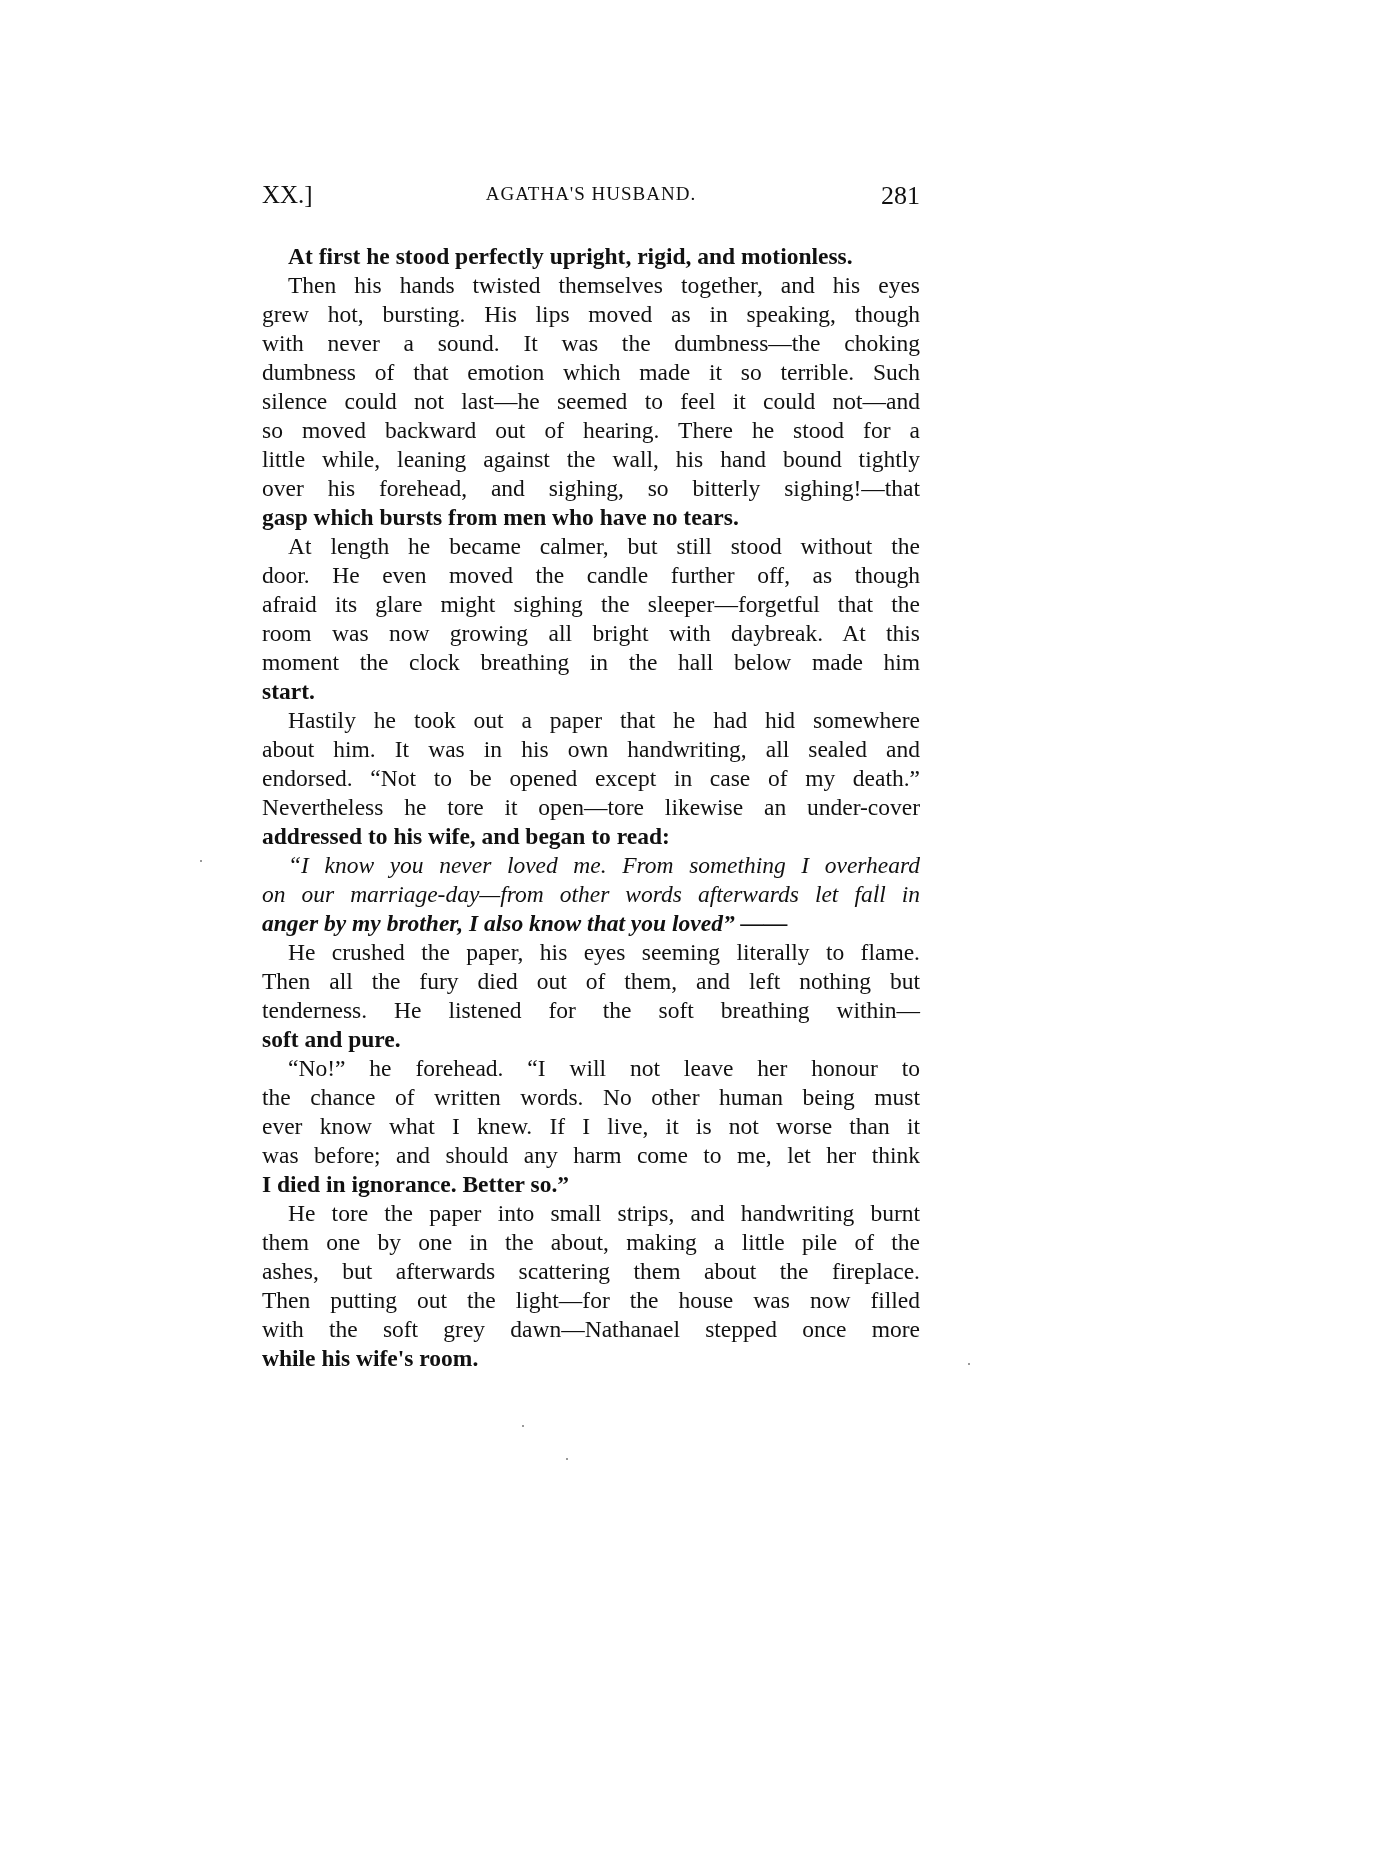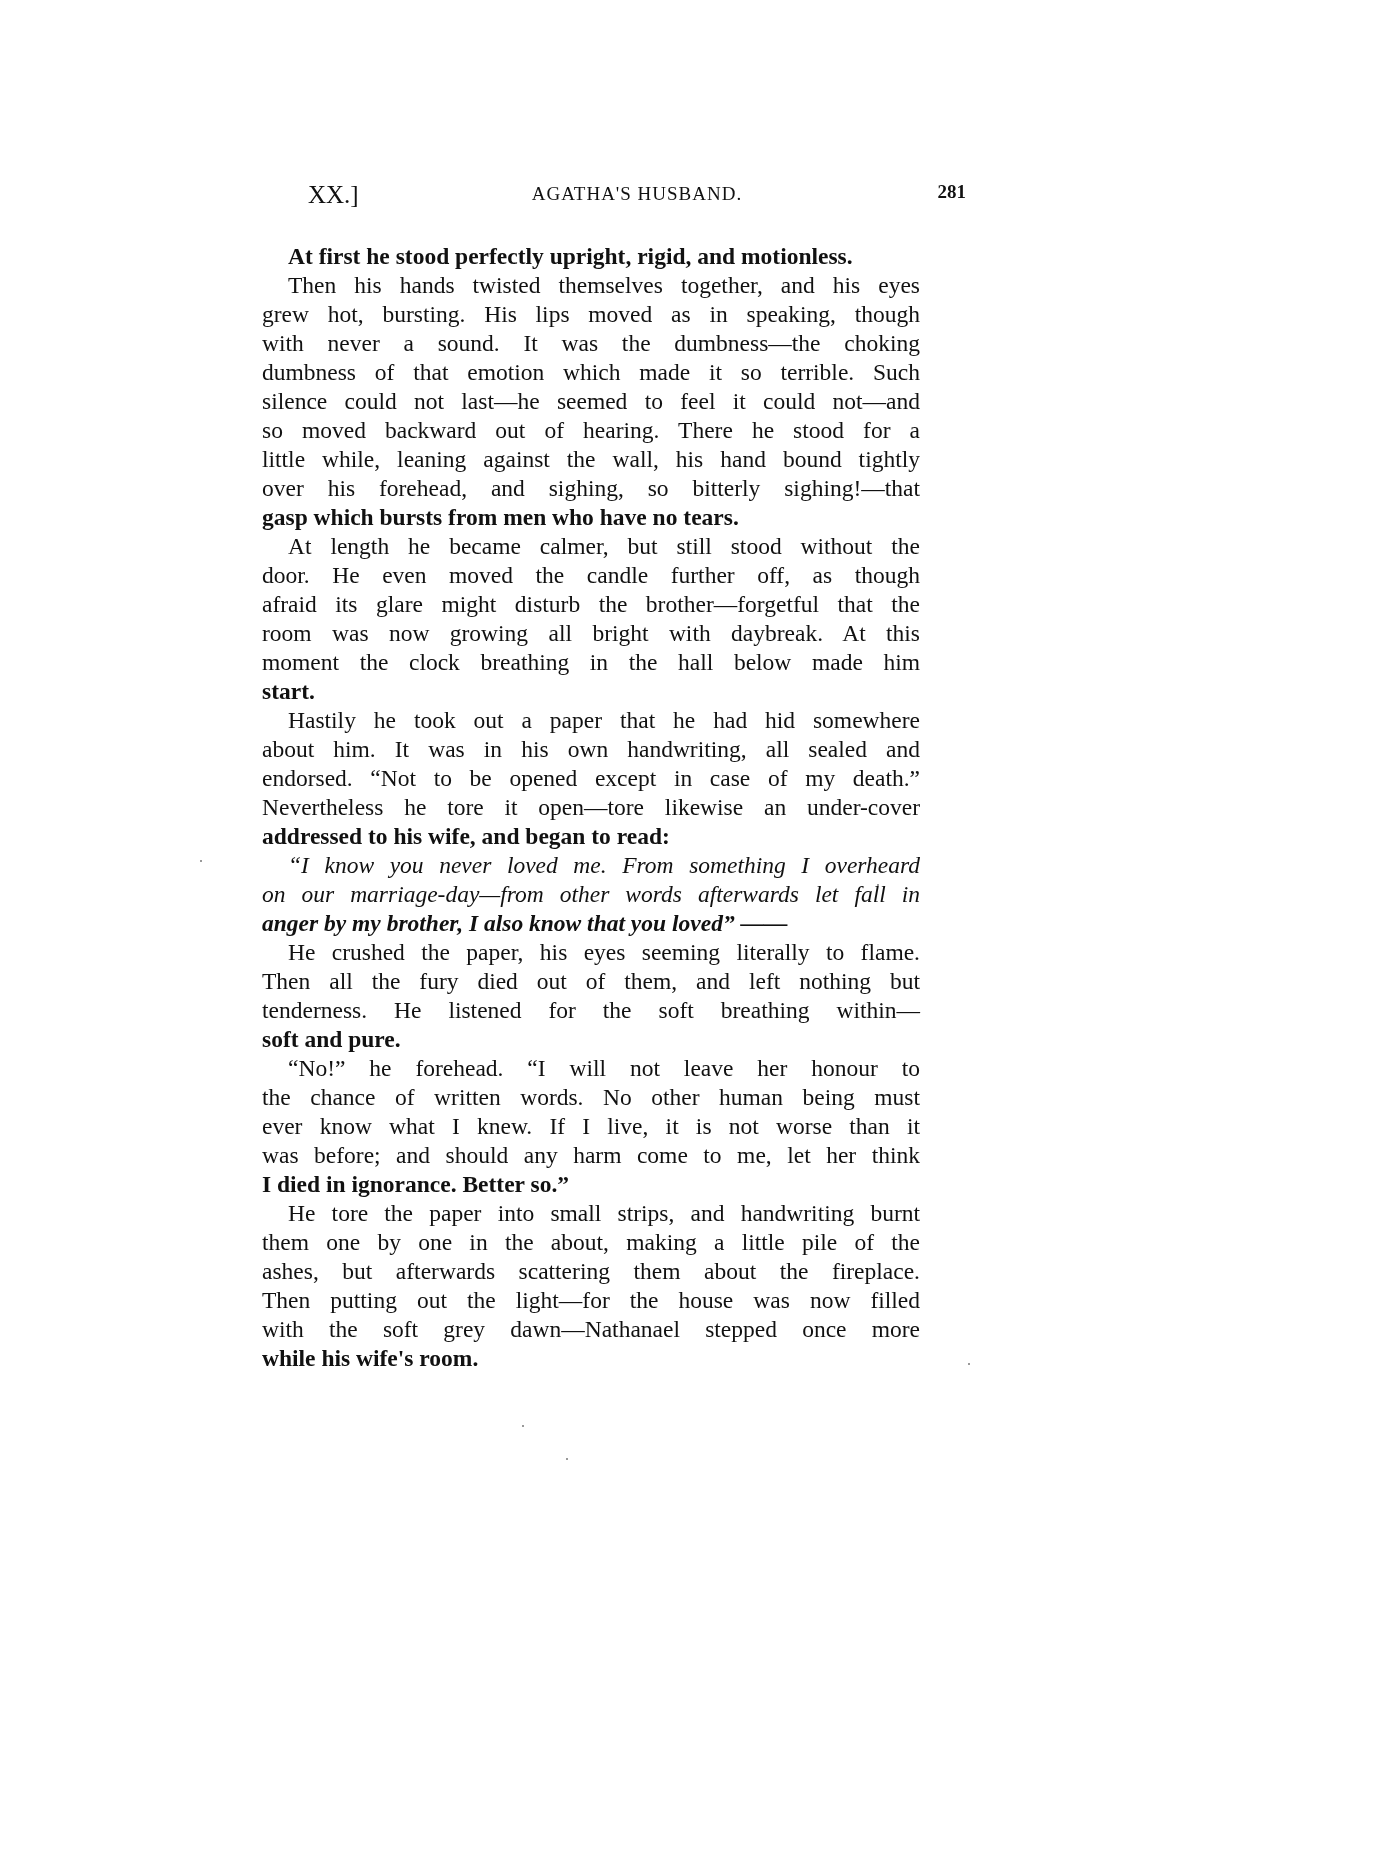--- a/index.html
+++ b/index.html
@@ -1,24 +1,24 @@
 <!DOCTYPE html>
 <html><head>
 <meta charset="utf-8">
 <style>
   html, body { margin: 0; padding: 0; background: #ffffff; }
   body { width: 1200px; height: 1553px; position: relative; overflow: hidden;
          font-family: "Liberation Serif", "DejaVu Serif", serif; color: #111; }
   .page { position: absolute; left: 0; top: 0; width: 1200px; height: 1553px; }
   .running-head { position: absolute; top: 181px; left: 262px; width: 658px; height: 32px;
-                  font-size: 25px; margin-left: 46px; }
+                  font-size: 25px; }
   .rh-left { position: absolute; left: 0; top: 0; }
   .rh-center { position: absolute; left: 0; right: 0; top: 2px; text-align: center;
                font-size: 19px; letter-spacing: 1px; }
-  .rh-right { position: absolute; right: 0; top: 0; font-size: 19px; font-weight: bold; }
+  .rh-right { position: absolute; right: 0; top: 0; font-size: 26px; }
   .body-text { position: absolute; top: 242px; left: 262px; width: 658px; }
   .line { height: 29px; line-height: 29px; font-size: 23.5px; white-space: nowrap;
           text-align: justify; text-align-last: justify; }
   .line.last { text-align-last: left; font-weight: bold; }
   .line.indent { padding-left: 26px; }
   .line.italic { font-style: italic; }
   .speck { position: absolute; width: 2px; height: 2px; background: #777; border-radius: 1px; }
 </style>
 </head>
 <body>
@@ -36,21 +36,21 @@
       <div class="line">grew hot, bursting.  His lips moved as in speaking, though</div>
       <div class="line">with never a sound.  It was the dumbness—the choking</div>
       <div class="line">dumbness of that emotion which made it so terrible.  Such</div>
       <div class="line">silence could not last—he seemed to feel it could not—and</div>
       <div class="line">so moved backward out of hearing.  There he stood for a</div>
       <div class="line">little while, leaning against the wall, his hand bound tightly</div>
       <div class="line">over his forehead, and sighing, so bitterly sighing!—that</div>
       <div class="line last">gasp which bursts from men who have no tears.</div>
       <div class="line indent">At length he became calmer, but still stood without the</div>
       <div class="line">door.  He even moved the candle further off, as though</div>
-      <div class="line">afraid its glare might disturb the brother—forgetful that the</div>
+      <div class="line">afraid its glare might sighing the sleeper—forgetful that the</div>
       <div class="line">room was now growing all bright with daybreak.  At this</div>
       <div class="line">moment the clock breathing in the hall below made him</div>
       <div class="line last">start.</div>
       <div class="line indent">Hastily he took out a paper that he had hid somewhere</div>
       <div class="line">about him.  It was in his own handwriting, all sealed and</div>
       <div class="line">endorsed.  “Not to be opened except in case of my death.”</div>
       <div class="line">Nevertheless he tore it open—tore likewise an under-cover</div>
       <div class="line last">addressed to his wife, and began to read:</div>
       <div class="line indent italic">“I know you never loved me.  From something I overheard</div>
       <div class="line italic">on our marriage-day—from other words afterwards let fall in</div>

